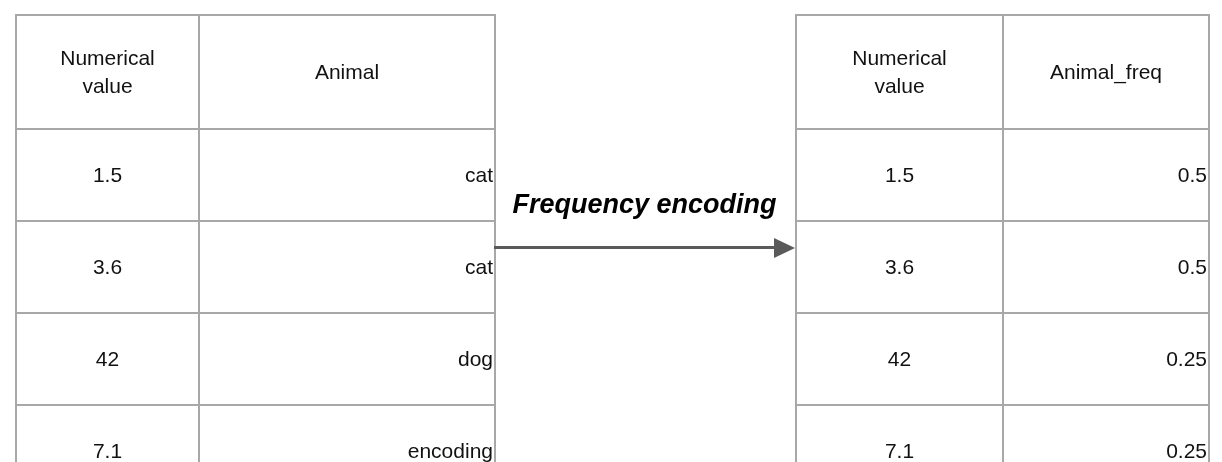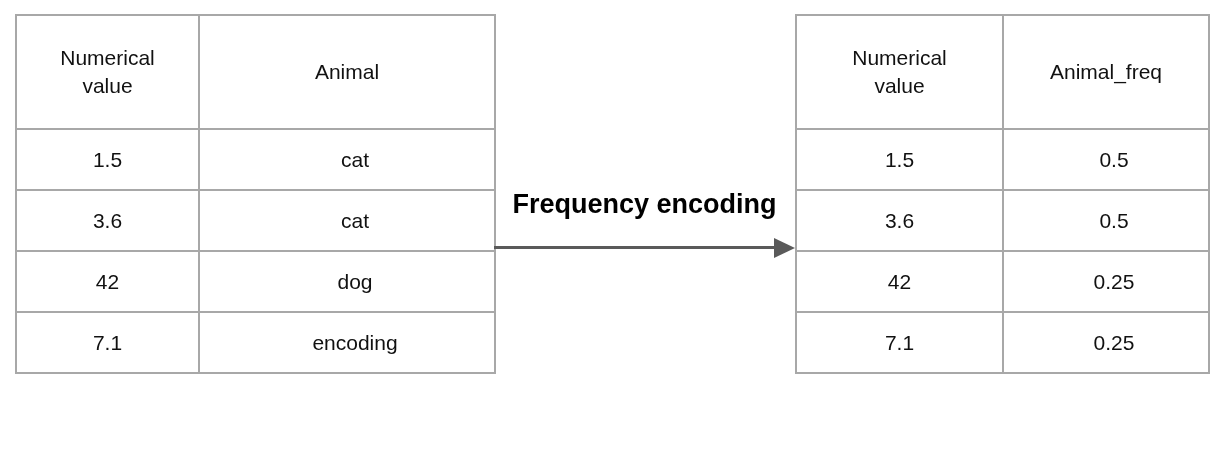--- a/index.html
+++ b/index.html
@@ -24,44 +24,45 @@
     border-collapse:collapse;
     table-layout:fixed;
   }
   table.tbl th, table.tbl td{
     border:2px solid var(--border);
     font-weight:normal;
     vertical-align:middle;
     background:#ffffff;
   }
   table.tbl thead tr{height:114px;}
-  table.tbl tbody tr{height:61px;}
+  table.tbl tbody tr{height:92px;}
   .tbl-left{left:15px; top:14px; width:479px;}
   .tbl-left col.c1{width:183px;}
   .tbl-left col.c2{width:296px;}
   .tbl-right{left:795px; top:14px; width:413px;}
   .tbl-right col.c1{width:207px;}
   .tbl-right col.c2{width:206px;}
   .cell-center{text-align:center;}
-  .cell-left{text-align:center; padding-left:17px;}
+  .cell-left{text-align:right; padding-left:17px;}
   .hdr-wrap{
     display:inline-block;
     max-width:132px;
     line-height:1.35;
   }
   .arrow-label{
     position:absolute;
     left:494px;
     top:189px;
     width:301px;
     text-align:center;
     font-weight:bold;
     font-size:27px;
     color:#000000;
     white-space:nowrap;
+    font-style:italic;
   }
   .arrow-line{
     position:absolute;
     left:494px;
     top:246px;
     width:282px;
     height:3px;
     background:var(--arrow);
   }
   .arrow-head{

